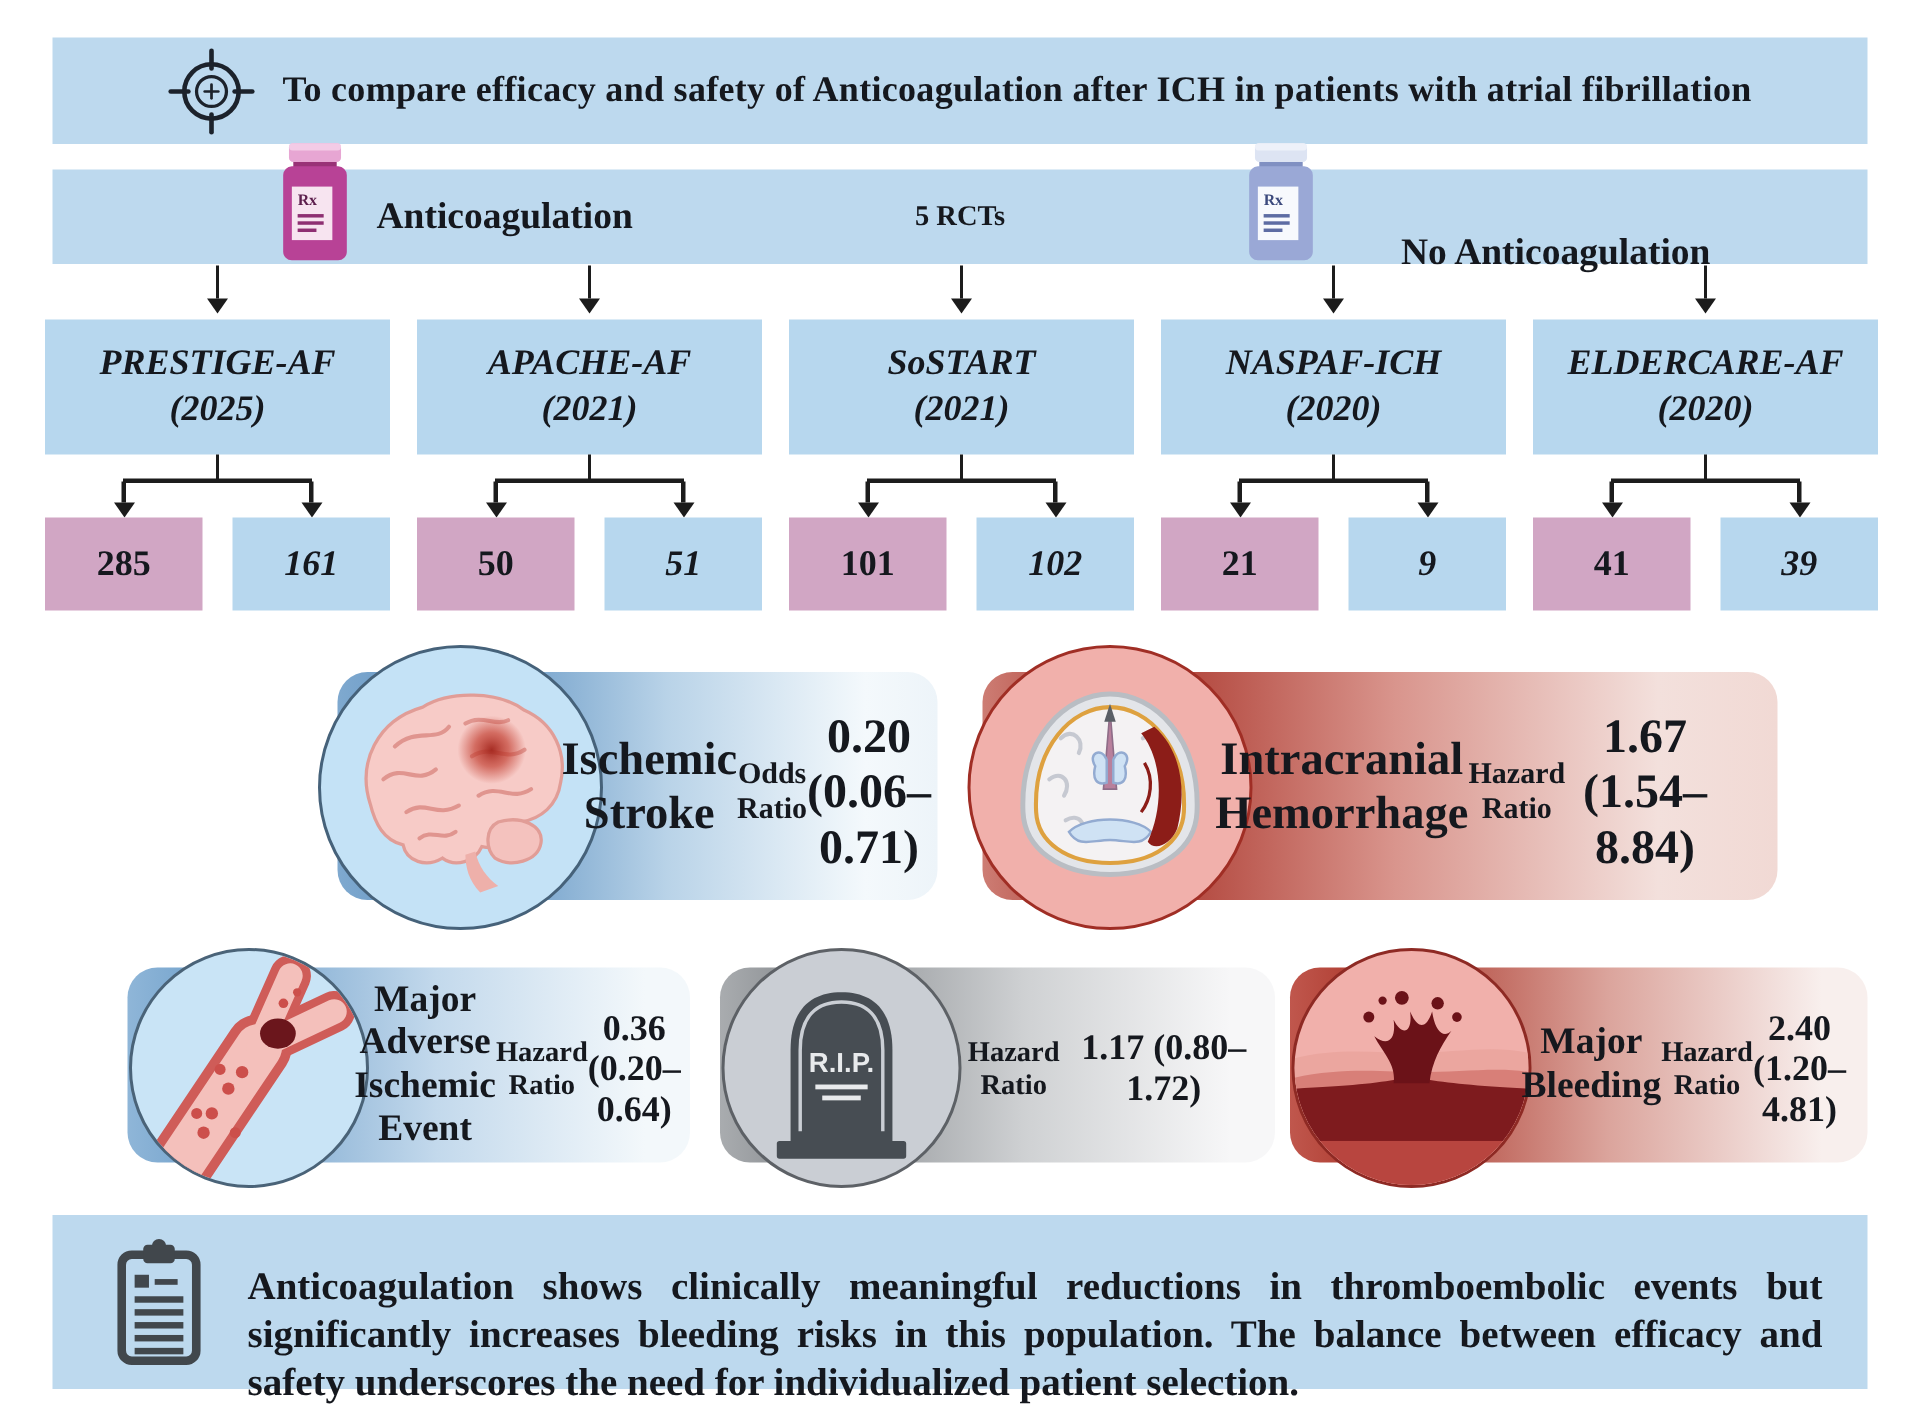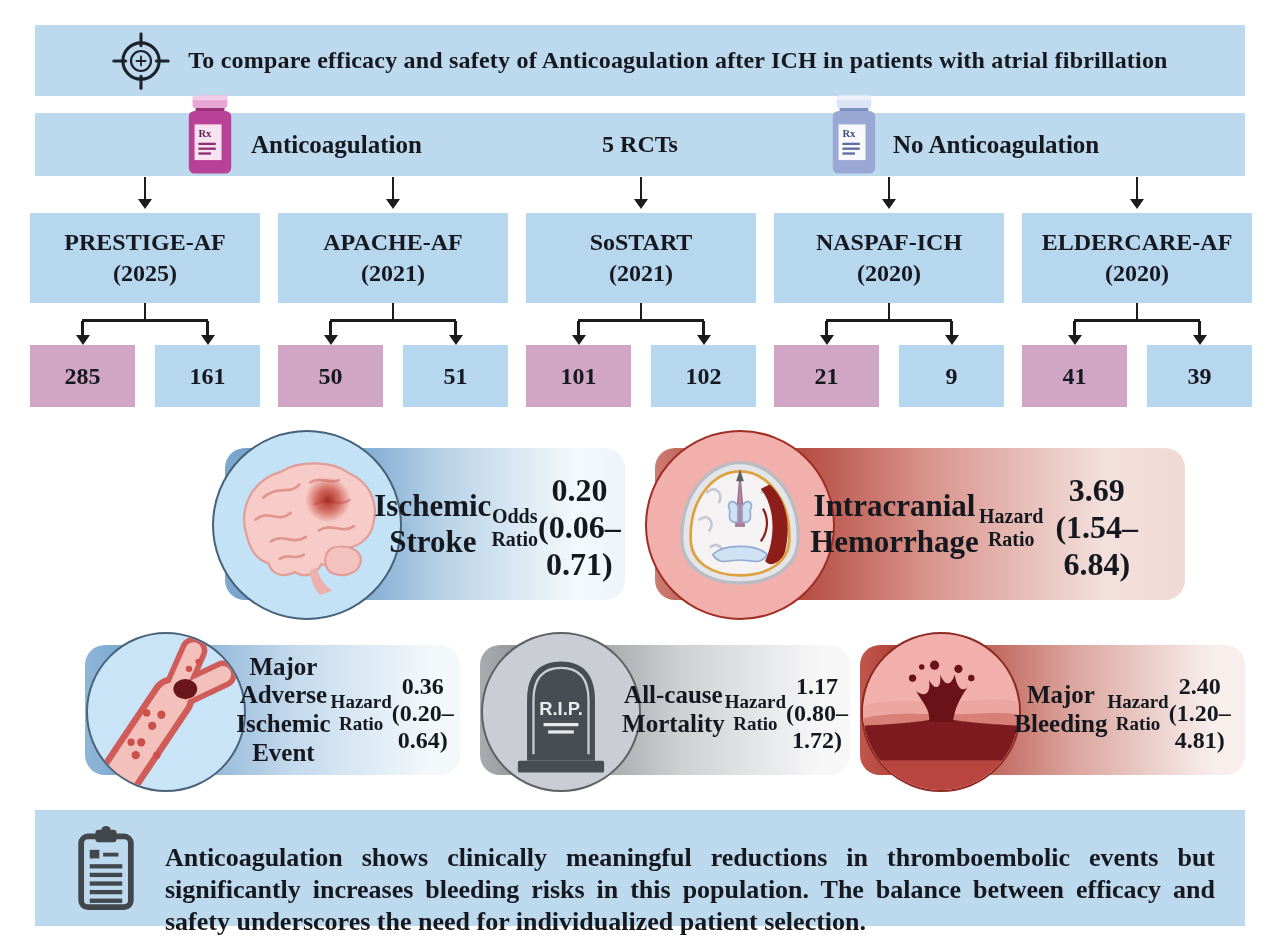--- a/index.html
+++ b/index.html
@@ -5,36 +5,36 @@
   html,body{margin:0;padding:0;background:#ffffff;}
   #canvas{
     position:relative;width:1280px;height:948px;background:#ffffff;overflow:hidden;
     font-family:"Liberation Serif","DejaVu Serif",serif;color:#15181e;font-weight:bold;
   }
   .banner{position:absolute;background:#bdd9ee;}
   .title-banner{left:35px;top:25px;width:1210px;height:71px;display:flex;align-items:center;justify-content:center;gap:18px;}
   .title-text{font-size:24px;letter-spacing:.2px;}
   .arms-banner{left:35px;top:113px;width:1210px;height:63px;}
   .arm-label{position:absolute;top:113px;height:63px;line-height:63px;font-size:25px;}
-  .rcts{position:absolute;top:113px;left:560px;width:160px;height:63px;line-height:63px;text-align:center;font-size:24px;}
+  .rcts{position:absolute;top:113px;left:560px;width:160px;height:63px;line-height:63px;text-align:center;font-size:19px;}
   .bottle{position:absolute;top:94px;width:54px;height:82px;}
 
   .dn-arrow{position:absolute;width:14px;}
   .dn-line{width:2.6px;background:#1c1c1c;margin:0 auto;}
   .dn-head{width:0;height:0;border-left:7px solid transparent;border-right:7px solid transparent;border-top:10px solid #1c1c1c;}
 
   .col{position:absolute;top:213px;width:230px;height:194px;}
-  .trial-box{position:absolute;left:0;top:0;width:230px;height:90px;background:#b7d7ee;display:flex;flex-direction:column;align-items:center;justify-content:center;font-size:24px;line-height:1.3;text-align:center;}
+  .trial-box{position:absolute;left:0;top:0;width:230px;height:90px;background:#b7d7ee;display:flex;flex-direction:column;align-items:center;justify-content:center;font-size:24px;line-height:1.3;text-align:center;font-style:italic;}
   .stub{position:absolute;left:113.7px;top:90px;width:2.6px;height:17px;background:#1c1c1c;}
   .arm{position:absolute;left:51.5px;top:106px;width:126px;height:2.6px;background:#1c1c1c;}
   .va{position:absolute;top:108px;}
   .va.l{left:45.5px;} .va.r{left:170.5px;}
   .num-box{position:absolute;top:132px;width:105px;height:62px;display:flex;align-items:center;justify-content:center;font-size:24px;}
   .num-left{left:0;background:#d1a6c4;}
-  .num-right{left:125px;background:#b7d7ee;}
+  .num-right{left:125px;background:#b7d7ee;font-style:italic;}
 
   .card{position:absolute;border-radius:20px;}
   .card-blue-big{background:linear-gradient(90deg,#7fa9cf 0%,#5a8fc0 20%,#b9d3e8 55%,#f4f9fc 88%,#edf4f9 100%);}
   .card-red-big{background:linear-gradient(90deg,#cd7d74 0%,#a83228 18%,#d9958d 52%,#f3e0dc 85%,#f1d9d4 100%);}
   .card-blue-sm{background:linear-gradient(90deg,#8fb6d8 0%,#6f9fca 16%,#c3d9ec 55%,#f3f8fb 92%);}
   .card-gray-sm{background:linear-gradient(90deg,#a9acaf 0%,#878b8f 16%,#cfd1d3 55%,#f7f7f8 92%);}
   .card-red-sm{background:linear-gradient(90deg,#c0574d 0%,#a93428 16%,#dba49c 55%,#f8efed 92%);}
   .big-circle{position:absolute;width:186px;height:186px;border-radius:50%;overflow:hidden;}
   .sm-circle{position:absolute;width:156px;height:156px;border-radius:50%;overflow:hidden;}
   .big-circle svg,.sm-circle svg{width:100%;height:100%;display:block;}
@@ -91,21 +91,21 @@
     <rect x="13" y="13" width="30" height="6" fill="#8090c2"></rect>
     <rect x="6" y="17" width="44" height="65" rx="6" fill="#9aa8d6"></rect>
     <rect x="10" y="1" width="36" height="13" rx="3" fill="#dde4f3"></rect>
     <rect x="10" y="1" width="36" height="5" rx="2.5" fill="#eef1f9"></rect>
     <rect x="12" y="31" width="28" height="37" fill="#f7f9fd"></rect>
     <text x="16" y="44" font-size="11" font-family="Liberation Serif,serif" font-weight="bold" fill="#3c4a7d">Rx</text>
     <rect x="16" y="50" width="18" height="2.4" fill="#5d6ca3"></rect>
     <rect x="16" y="55" width="18" height="2.4" fill="#5d6ca3"></rect>
     <rect x="16" y="60" width="13" height="2.4" fill="#5d6ca3"></rect>
   </svg>
-  <div class="arm-label" style="left:893px;">No Anticoagulation</div>
+  <div class="arm-label" style="left:934px;margin-top:24px;">No Anticoagulation</div>
 
   <div class="dn-arrow" style="left:138px;top:177px;">
       <div class="dn-line" style="height:22px;"></div>
       <div class="dn-head"></div>
     </div>
   <div class="dn-arrow" style="left:386px;top:177px;">
       <div class="dn-line" style="height:22px;"></div>
       <div class="dn-head"></div>
     </div>
   <div class="dn-arrow" style="left:634px;top:177px;">
@@ -263,21 +263,21 @@
       <path d="M76,72 C71,64 80,60 83,68 L83,82 C77,84 74,80 76,72 Z" fill="#cfe2f4" stroke="#93abd1" stroke-width="1.5"></path>
       <path d="M94,72 C99,64 90,60 87,68 L87,82 C93,84 96,80 94,72 Z" fill="#cfe2f4" stroke="#93abd1" stroke-width="1.5"></path>
       <path d="M60,112 C70,102 100,102 110,112 C104,122 96,117 85,117 C74,117 66,122 60,112 Z" fill="#cfe2f4" stroke="#93abd1" stroke-width="1.5"></path>
       <path d="M112,48 C128,62 132,86 126,110 C122,120 112,124 108,118 C118,96 117,68 104,52 Z" fill="#8c1d18"></path>
       <path d="M106,70 C112,80 110,92 104,100" stroke="#8c1d18" stroke-width="2" fill="none"></path>
     </svg>
   </div>
   <div class="card-text" style="left:810px;top:448px;width:340px;height:152px;">
     <div class="ct-title-big">Intracranial Hemorrhage</div>
     <div class="ct-measure-big">Hazard Ratio</div>
-    <div class="ct-value-big">3.69 (1.54–6.84)</div>
+    <div class="ct-value-big">1.67 (1.54–8.84)</div>
   </div>
 
   <div class="card card-blue-sm" style="left:85px;top:645px;width:375px;height:130px;"></div>
   <div class="sm-circle" style="left:86px;top:632px;background:#c9e4f6;border:2px solid #4a6378;">
     <svg viewBox="0 0 170 170">
       <g stroke-linecap="round" fill="none">
         <path d="M35,155 L92,70" stroke="#cf5c58" stroke-width="48"></path>
         <path d="M92,70 L115,18" stroke="#cf5c58" stroke-width="30"></path>
         <path d="M92,70 L147,44" stroke="#cf5c58" stroke-width="30"></path>
         <path d="M35,155 L92,70" stroke="#f4c0bb" stroke-width="34"></path>
@@ -309,21 +309,20 @@
     <svg viewBox="0 0 170 170">
       <path d="M48,138 L48,72 C48,42 63,30 85,30 C107,30 122,42 122,72 L122,138 Z" fill="#474d53"></path>
       <path d="M55,131 L55,72 C55,47 67,37 85,37 C103,37 115,47 115,72 L115,131" fill="none" stroke="#caced4" stroke-width="2.5"></path>
       <text x="85" y="88" text-anchor="middle" font-size="20" font-weight="bold" font-family="Liberation Sans,sans-serif" fill="#e8eaec">R.I.P.</text>
       <rect x="66" y="97" width="38" height="3.5" fill="#e8eaec"></rect>
       <rect x="71" y="105" width="28" height="3.5" fill="#e8eaec"></rect>
       <rect x="38" y="138" width="94" height="13" rx="2" fill="#474d53"></rect>
     </svg>
   </div>
   <div class="card-text" style="left:635px;top:645px;width:200px;height:130px;">
-    <div class="ct-title-sm" style="max-width:135px;">All-cause Mortality</div>
     <div class="ct-measure-sm">Hazard Ratio</div>
     <div class="ct-value-sm">1.17 (0.80–1.72)</div>
   </div>
 
   <div class="card card-red-sm" style="left:860px;top:645px;width:385px;height:130px;"></div>
   <div class="sm-circle" style="left:861px;top:632px;background:#f1b0ab;border:2px solid #8e2a24;">
     <svg viewBox="0 0 170 170">
       <path d="M0,78 C30,70 60,74 85,74 C115,74 145,68 170,74 L170,170 L0,170 Z" fill="#eba69f"></path>
       <path d="M0,92 C35,84 70,88 90,88 C120,88 150,84 170,88 L170,170 L0,170 Z" fill="#d87f78"></path>
       <path d="M0,100 C40,98 60,96 76,93 L94,93 C112,96 132,98 170,100 L170,138 L0,138 Z" fill="#7e1b1e"></path>

